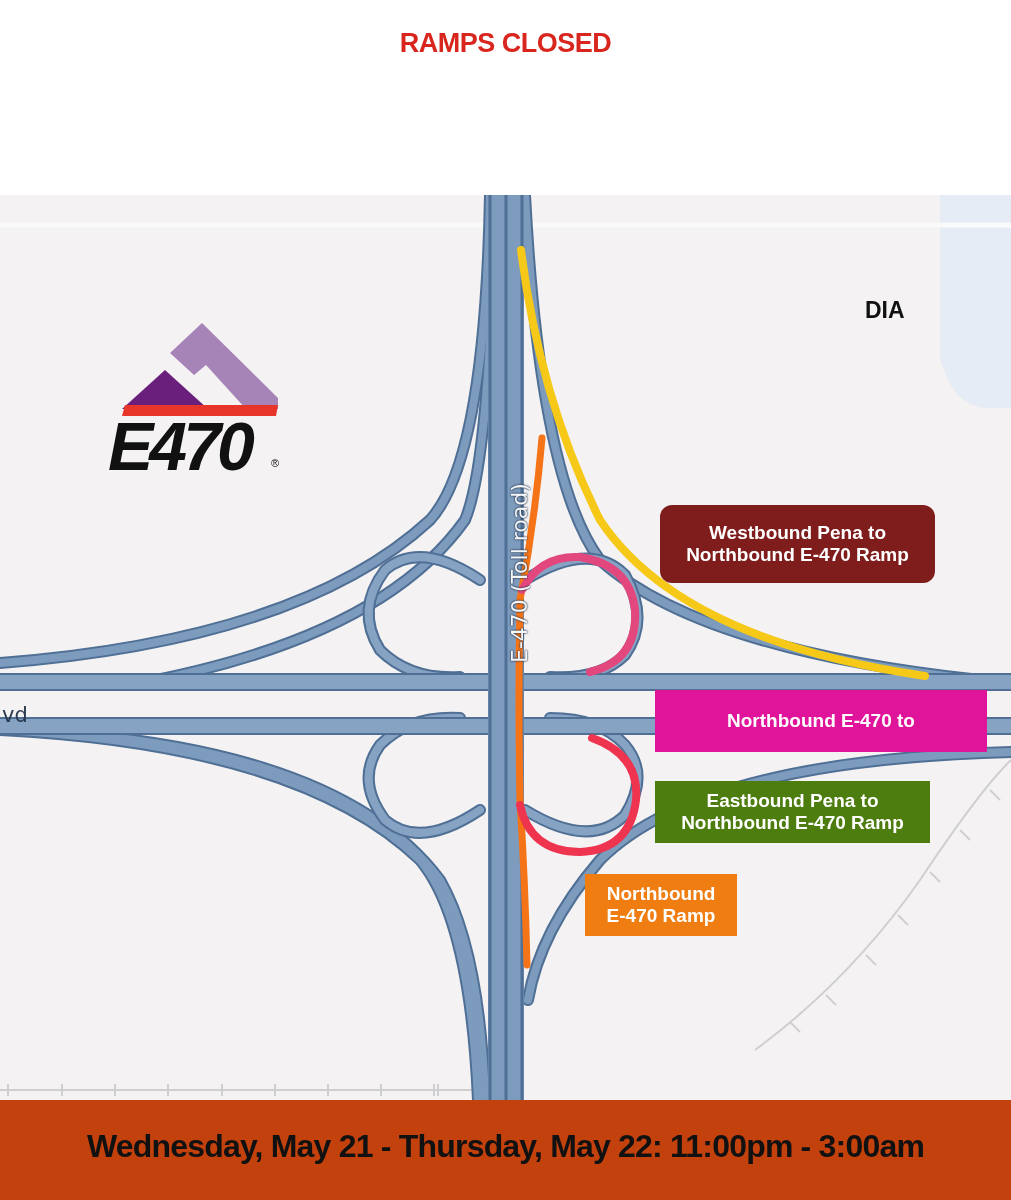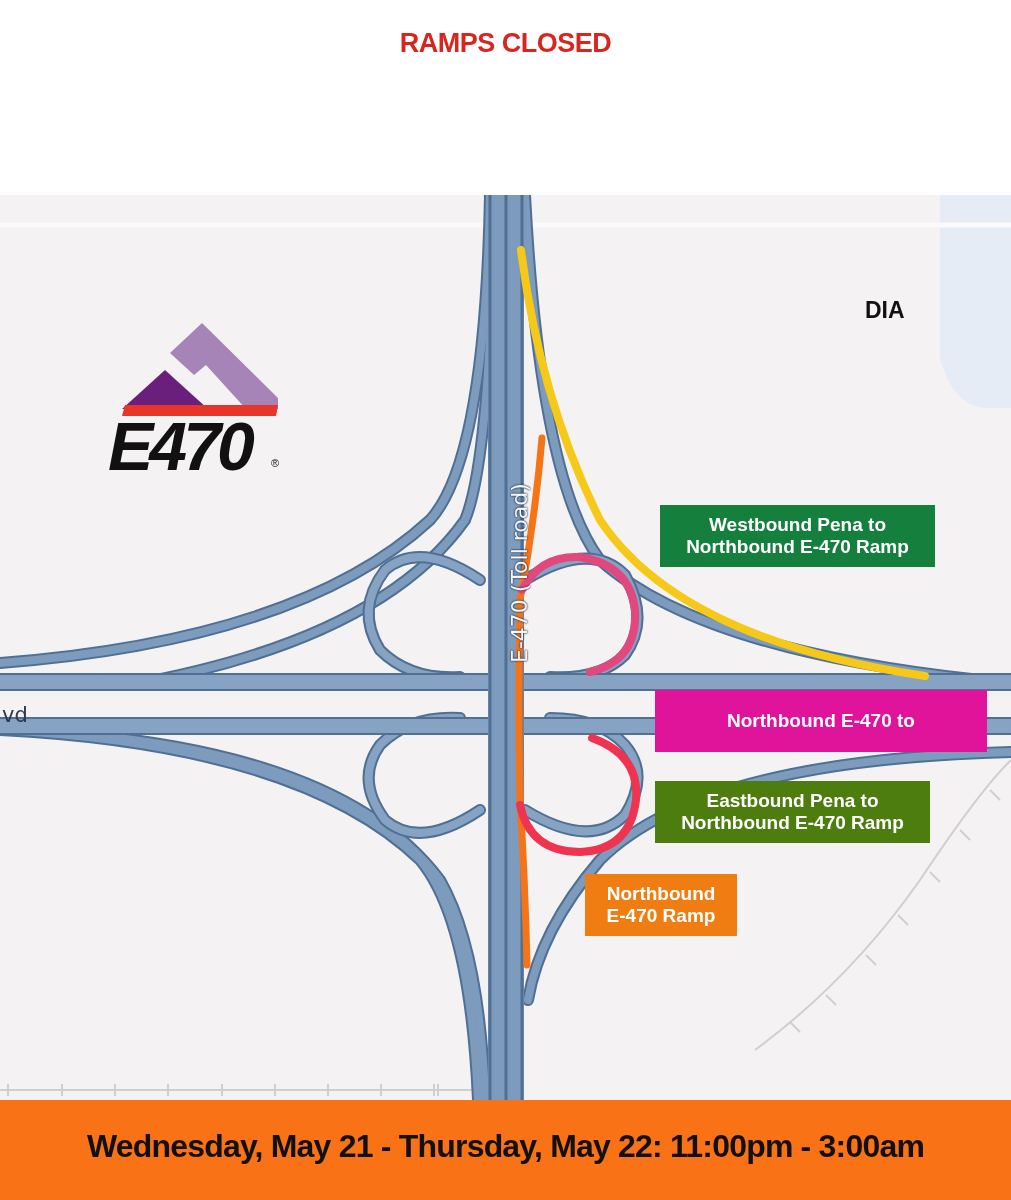--- a/index.html
+++ b/index.html
@@ -3,21 +3,21 @@
 <meta charset="utf-8">
 <style>
   html, body { margin: 0; padding: 0; background: #ffffff; }
   body { width: 1011px; height: 1200px; position: relative; overflow: hidden; font-family: "Liberation Sans", sans-serif; }
   .header { position: absolute; left: 0; top: 0; width: 1011px; height: 195px; background: #ffffff; text-align: center; }
   .title-red { position: absolute; top: 28px; left: 0; width: 100%; font-size: 27px; font-weight: bold; color: #d8261e; letter-spacing: -0.5px; }
   .subtitle { position: absolute; top: 62px; left: 0; width: 100%; font-size: 27px; font-weight: bold; color: #111; letter-spacing: -0.5px; }
   .detour { position: absolute; top: 124px; left: 0; width: 100%; font-size: 29px; font-weight: bold; color: #111; letter-spacing: -0.5px; }
   .map { position: absolute; left: 0; top: 195px; width: 1011px; height: 905px; background: #f4f2f3; overflow: hidden; }
   .map svg { position: absolute; left: 0; top: 0; }
-  .footer { position: absolute; left: 0; top: 1100px; width: 1011px; height: 100px; background: #f97316; }
+  .footer { position: absolute; left: 0; top: 1100px; width: 1011px; height: 100px; background: #c2410c; }
   .footer-text { position: absolute; top: 28px; left: 0; width: 100%; text-align: center; font-size: 32px; font-weight: bold; color: #111; letter-spacing: -0.8px; }
   .label-box { position: absolute; color: #ffffff; font-weight: bold; font-size: 19px; line-height: 22px; text-align: center; display: flex; flex-direction: column; justify-content: center; }
   .dia { position: absolute; left: 865px; top: 102px; font-size: 23px; font-weight: bold; color: #111; }
   .road-label { position: absolute; font-family: "DejaVu Sans", sans-serif; color: #2b3a4e; }
   .logo-text { position: absolute; left: 108px; top: 412px; font-size: 68px; font-weight: bold; font-style: italic; color: #111; letter-spacing: -4px; line-height: 1; }
   .logo-reg { position: absolute; left: 271px; top: 455px; font-size: 11px; color: #111; }
 </style>
 </head>
 <body>
 
@@ -117,21 +117,21 @@
   <div>
     <svg width="180" height="100" style="position:absolute; left:110px; top:128px;">
       <polygon points="12,86 55,47 98,86" fill="#6b1f7c"></polygon>
       <polygon points="60,30 92,0 168,75 168,86 136,86 96,42 84,52" fill="#a784b8"></polygon>
       <polygon points="15,82 168,82 166,93 12,93" fill="#e8352a"></polygon>
     </svg>
     <div class="logo-text" style="top:217px;">E470</div>
     <div class="logo-reg" style="top:262px;">®</div>
   </div>
 
-  <div class="label-box" style="left:660px; top:310px; width:275px; height:62px; background:#15803d;">
+  <div class="label-box" style="left:660px; top:310px; width:275px; height:78px; background:#7f1d1d;border-radius:12px;">
     <span>Westbound Pena to</span>
     <span>Northbound E-470 Ramp</span>
   </div>
   <div class="label-box" style="left:655px; top:495px; width:332px; height:62px; background:#e0149a;">
     <span>Northbound E-470 to</span>
   </div>
   <div class="label-box" style="left:655px; top:586px; width:275px; height:62px; background:#4d7c0f;">
     <span>Eastbound Pena to</span>
     <span>Northbound E-470 Ramp</span>
   </div>

